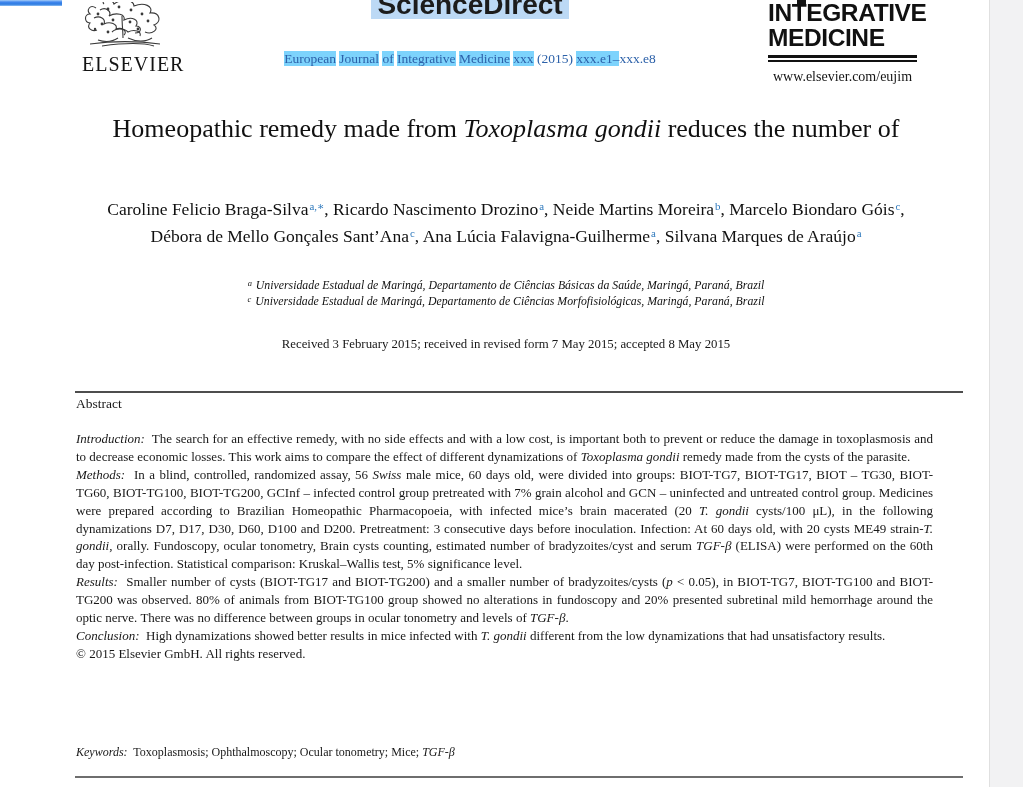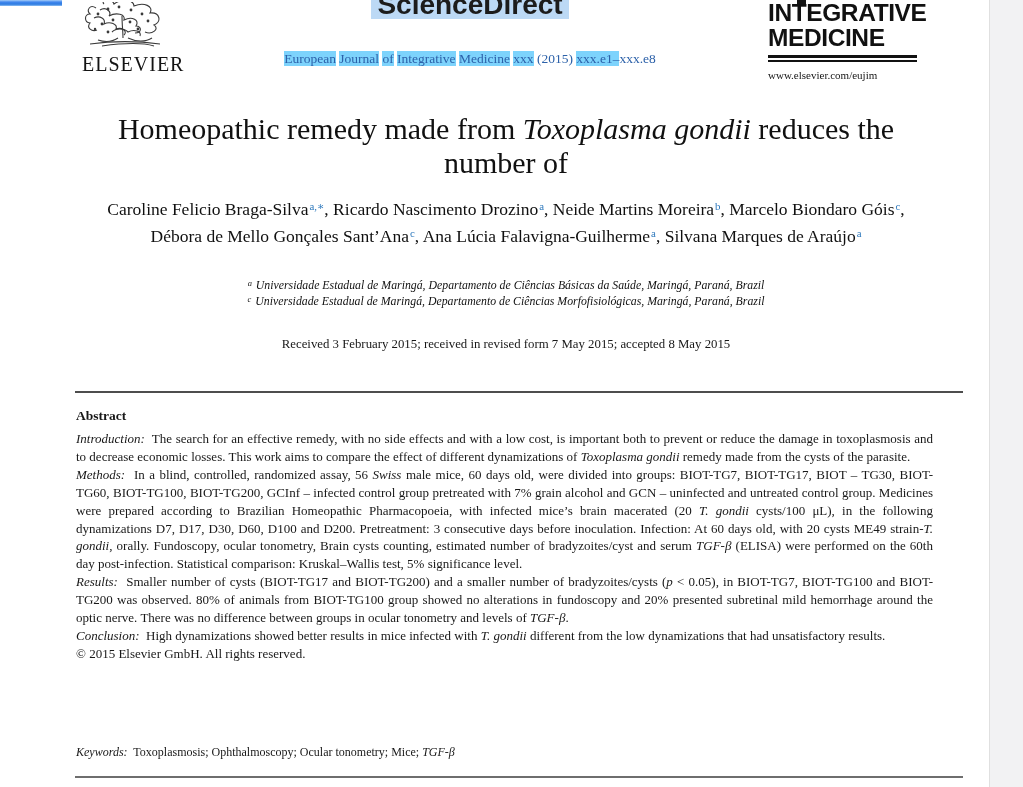--- a/index.html
+++ b/index.html
@@ -20,37 +20,37 @@
   .journal-line{position:absolute;left:170px;top:51px;width:600px;text-align:center;
                 font-size:13.5px;color:#2c61a9;}
   .journal-line .s-hl{background:#7dd3fc;}
   .im-logo{position:absolute;left:768px;top:0;width:149px;}
   .im-mark{position:absolute;left:29px;top:0;width:9px;height:4px;background:#141414;}
   .im-line{font-family:"Liberation Sans",sans-serif;font-weight:800;font-size:24.5px;
            line-height:25px;letter-spacing:-0.4px;color:#111;}
   .im-line:first-of-type{margin-top:6px;}
   .im-rule-thick{height:3px;background:#111;margin-top:5px;}
   .im-rule-thin{height:2px;background:#111;margin-top:2px;}
-  .im-url{font-size:11px;margin-top:7px;color:#141414;}
+  .im-url{font-size:14px;text-align:center;margin-top:7px;color:#141414;}
 
   
   .title{position:absolute;left:76px;top:112px;width:860px;margin:0;text-align:center;
-         font-weight:normal;font-size:30px;line-height:34px;color:#101010;}
+         font-weight:normal;font-size:26px;line-height:34px;color:#101010;}
   .authors{position:absolute;left:95px;top:197px;width:822px;text-align:center;
            font-size:17.5px;line-height:24.5px;color:#101010;}
   .affils{position:absolute;left:76px;top:278px;width:860px;text-align:center;
           font-size:11.8px;line-height:15.2px;font-style:italic;color:#101010;}
   .received{position:absolute;left:76px;top:337px;width:860px;text-align:center;font-size:12.8px;}
 
   .rule{position:absolute;left:75px;width:888px;height:0;}
   .rule-top{top:391px;border-top:2px solid #4d4d4d;}
   .rule-bottom{top:776px;border-top:2px solid #6e6e6e;}
 
   
-  .abstract-head{position:absolute;left:76px;top:408px;font-weight:bold;font-size:13.5px;}
+  .abstract-head{position:absolute;left:76px;top:396px;font-weight:normal;font-size:13.5px;}
   .abstract-body{position:absolute;left:76px;top:430px;width:857px;font-size:13px;line-height:17.9px;}
   .abstract-body p{margin:0;text-align:justify;}
   .keywords{position:absolute;left:76px;top:745px;width:857px;font-size:12px;}
 
   
   .s-r{font-style:normal;}
   .s-i{font-style:italic;}
   .s-sup{font-size:0.62em;position:relative;top:-0.45em;color:#2e79bd;margin-left:1px;}
   .s-supk{font-size:0.72em;position:relative;top:-0.35em;color:#181818;margin-right:1px;}
 </style>

